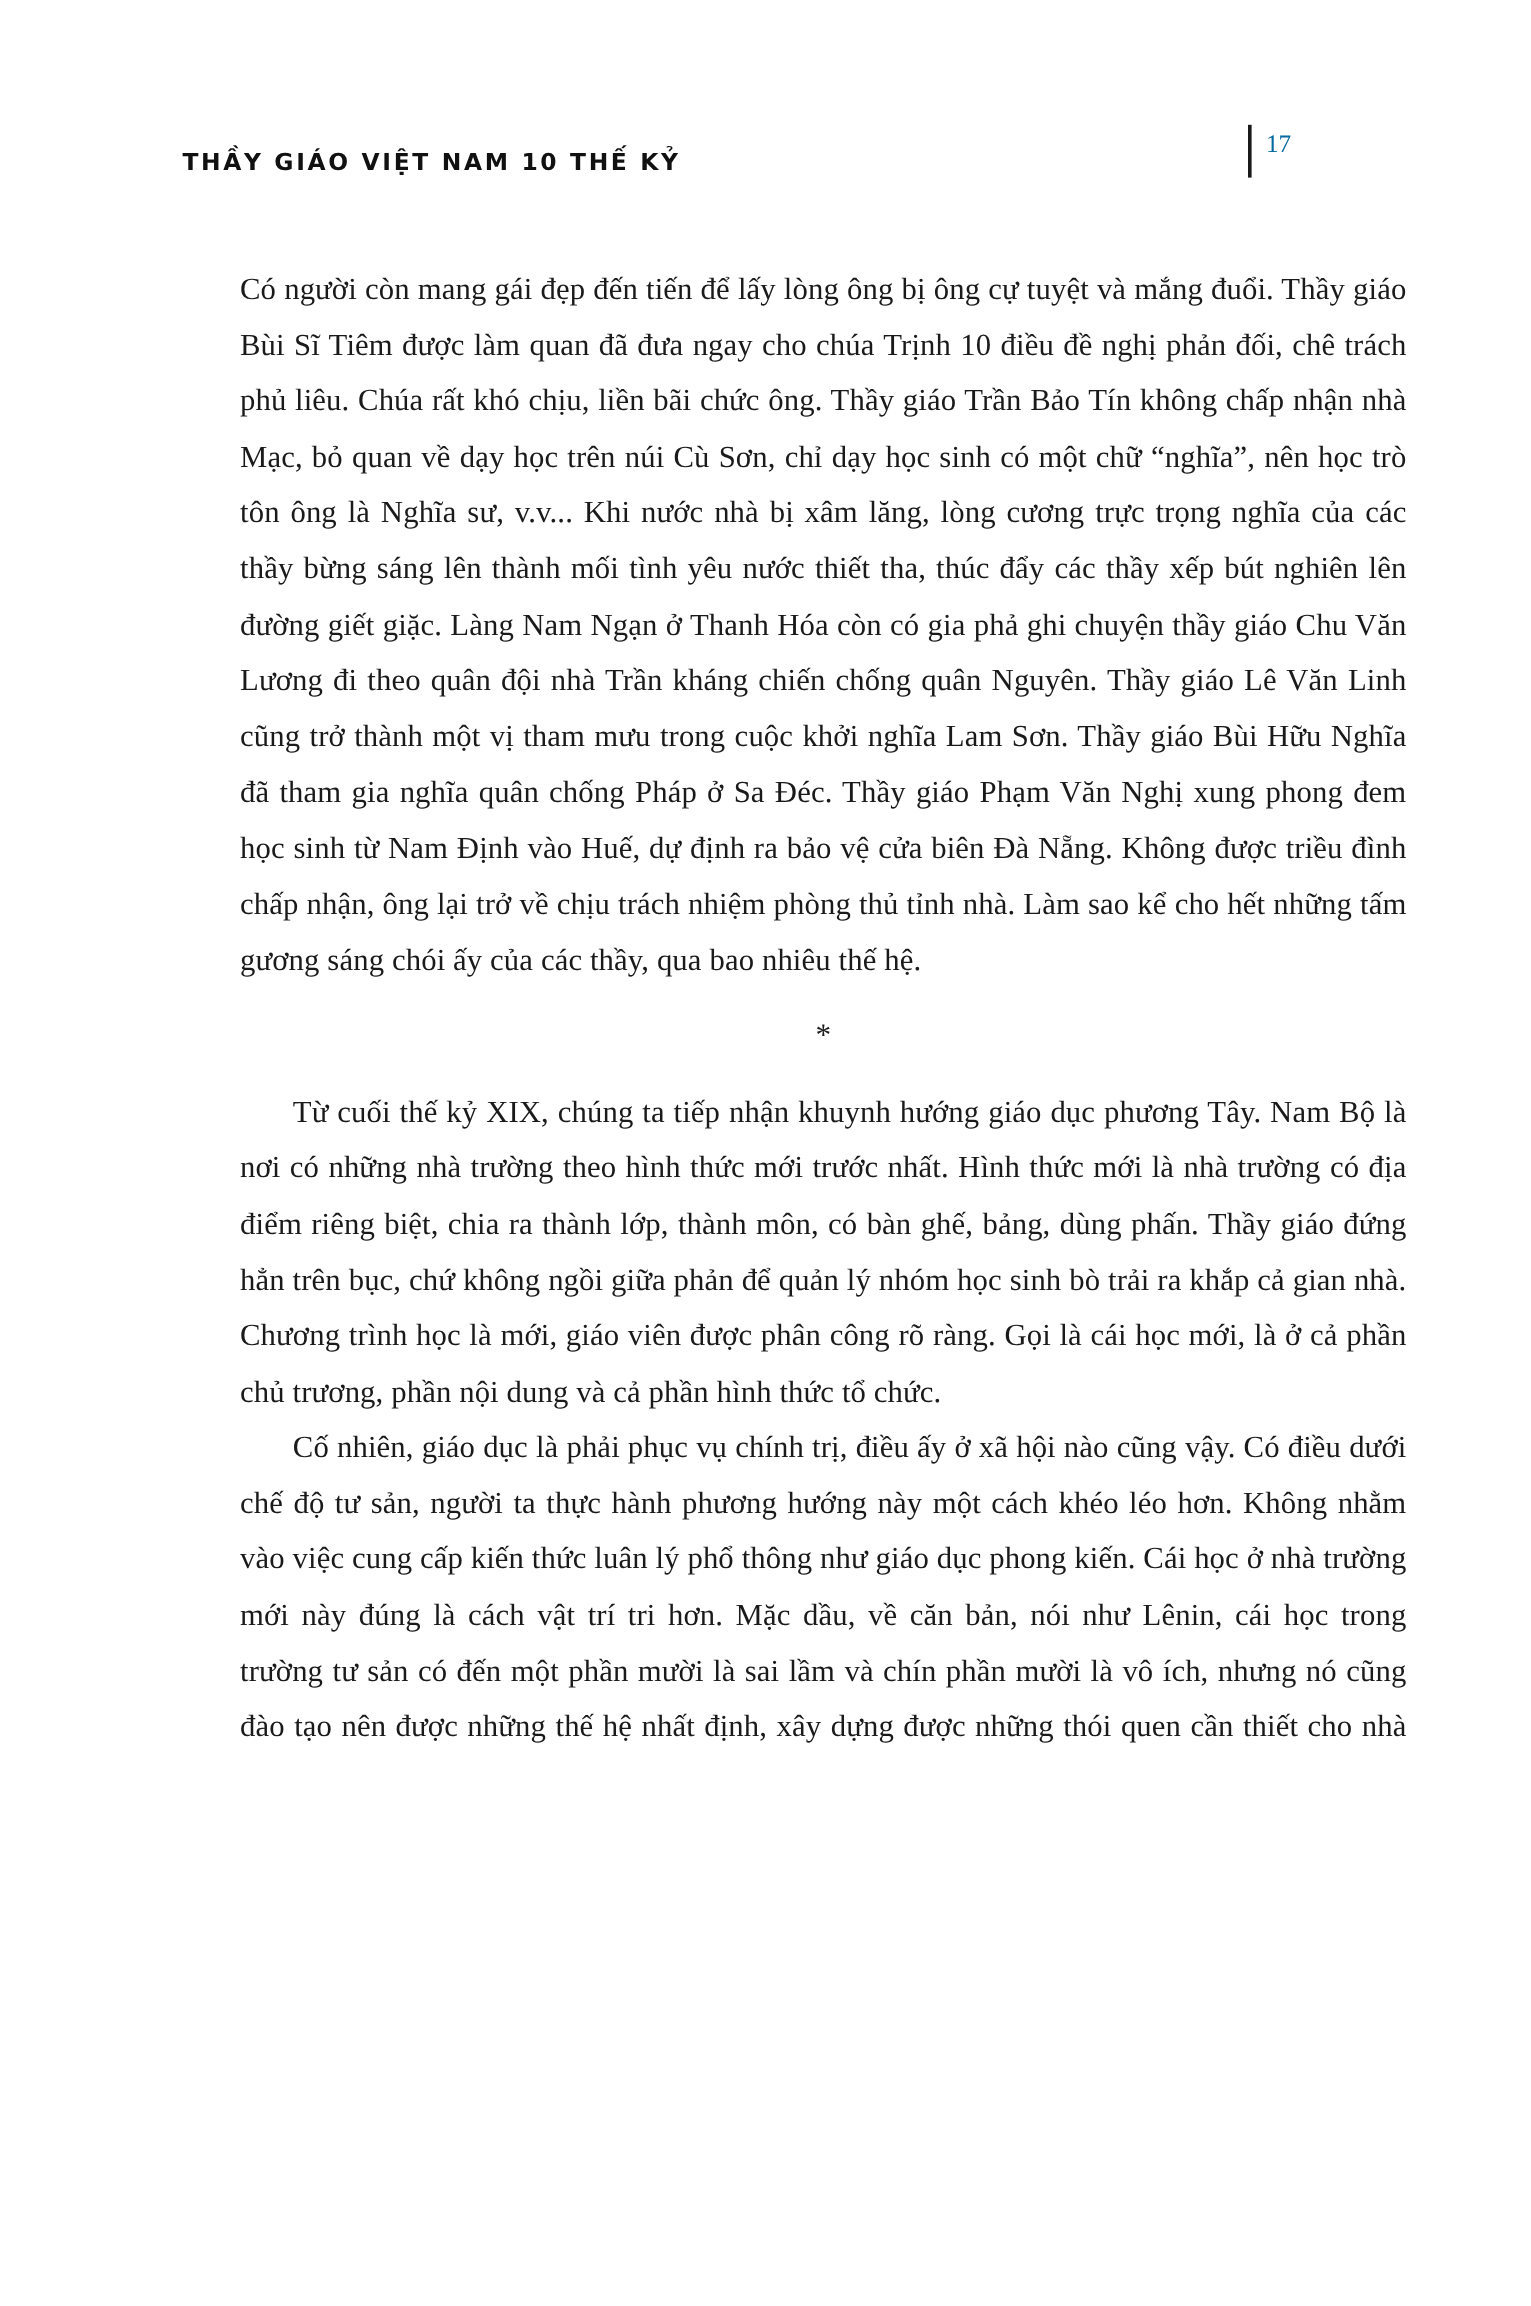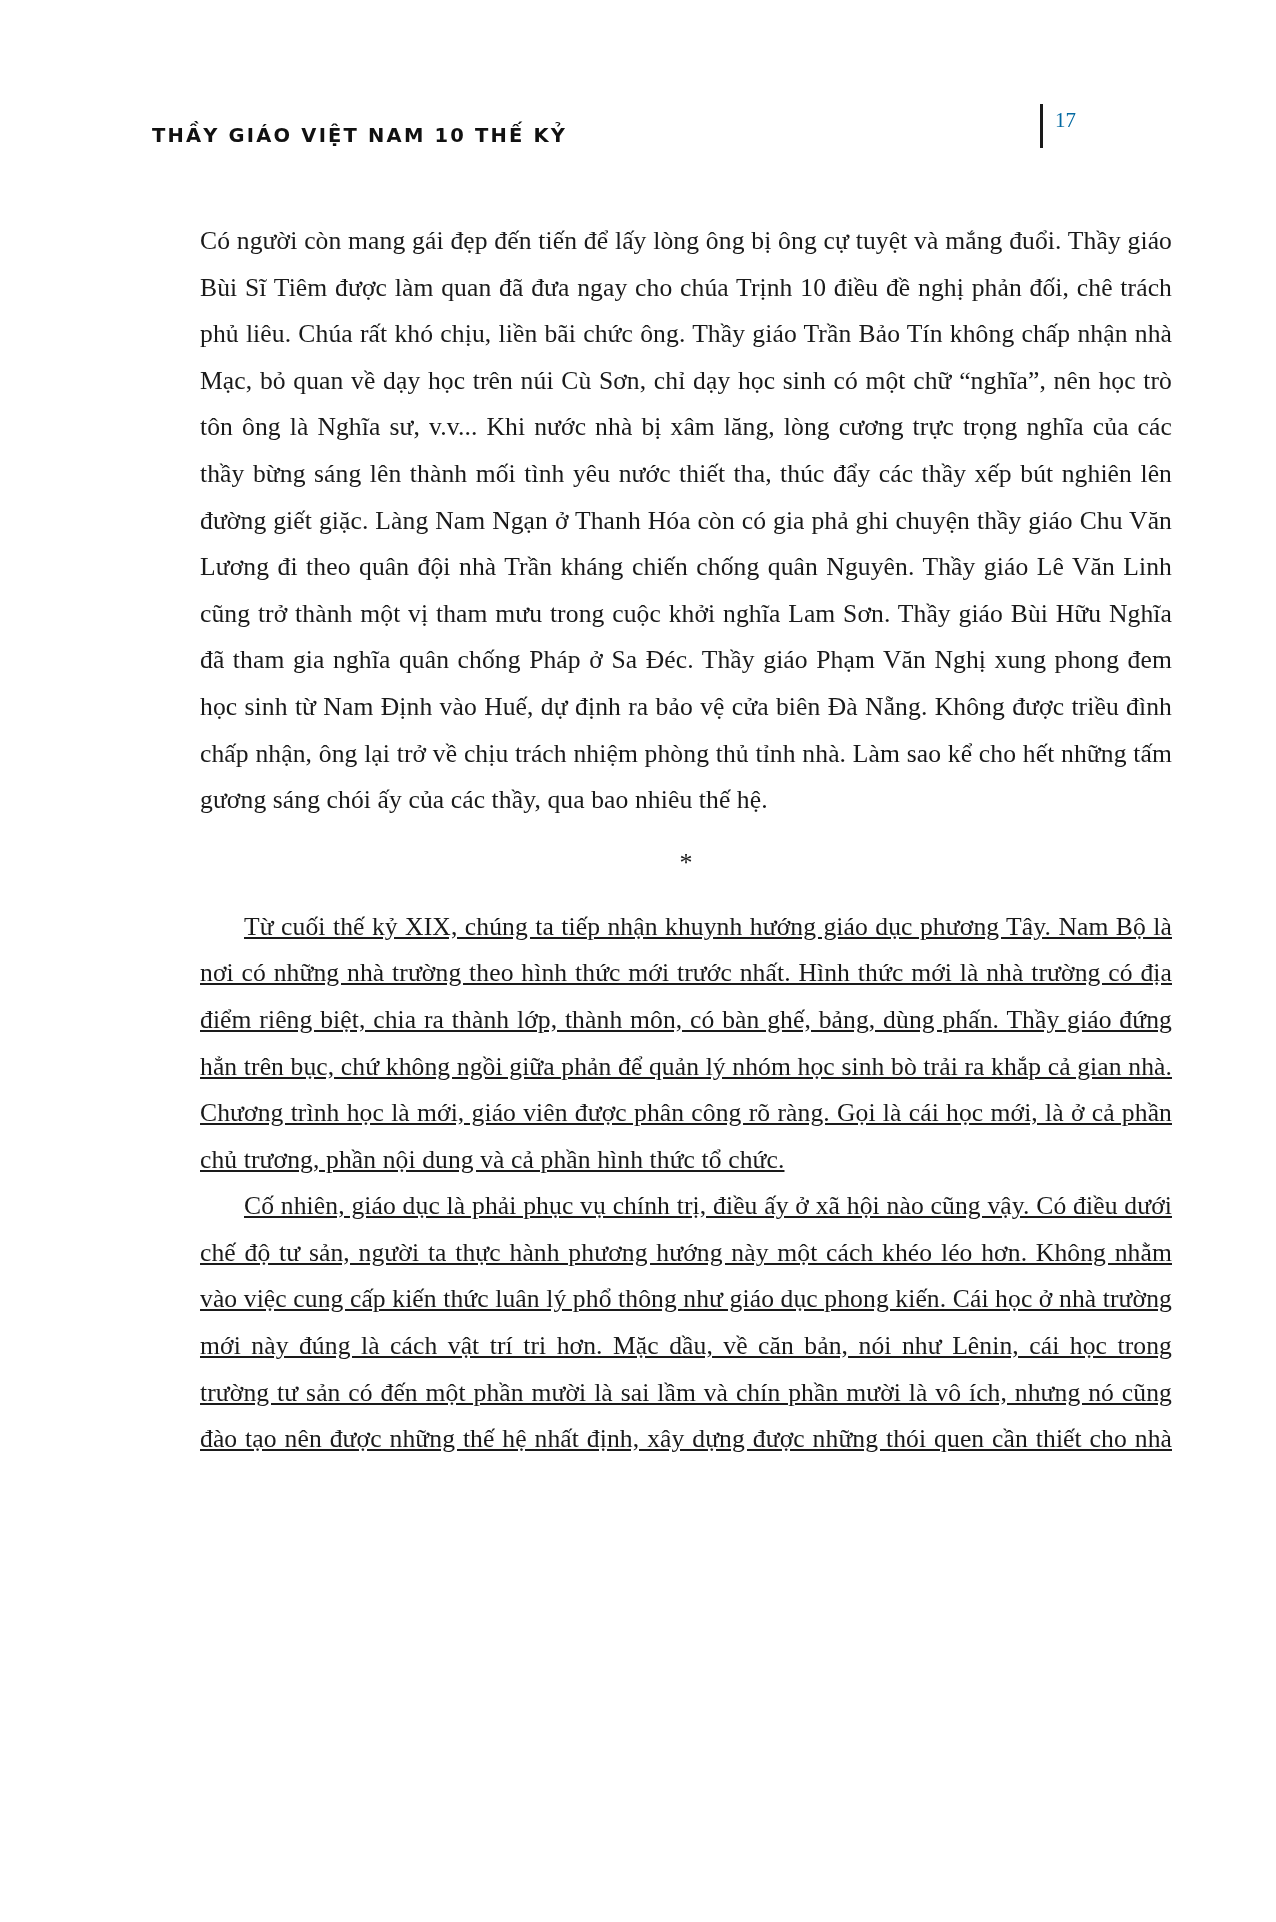--- a/index.html
+++ b/index.html
@@ -68,21 +68,20 @@
   p {
     margin: 0;
     font-size: 25.6px;
     line-height: 46.6px;
     text-align: justify;
     text-justify: inter-word;
     letter-spacing: 0.1px;
   }
   p.indent {
     text-indent: 44px;
-    text-decoration: underline;
   }
   .sep {
     text-align: center;
     font-size: 26px;
     line-height: 46px;
     margin: 16px 0 18px 0;
     letter-spacing: 0;
   }
 </style>
 </head>

